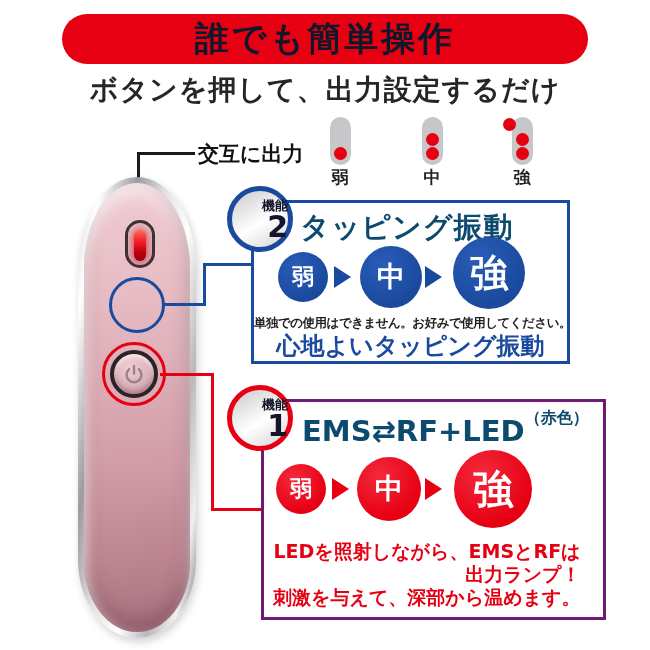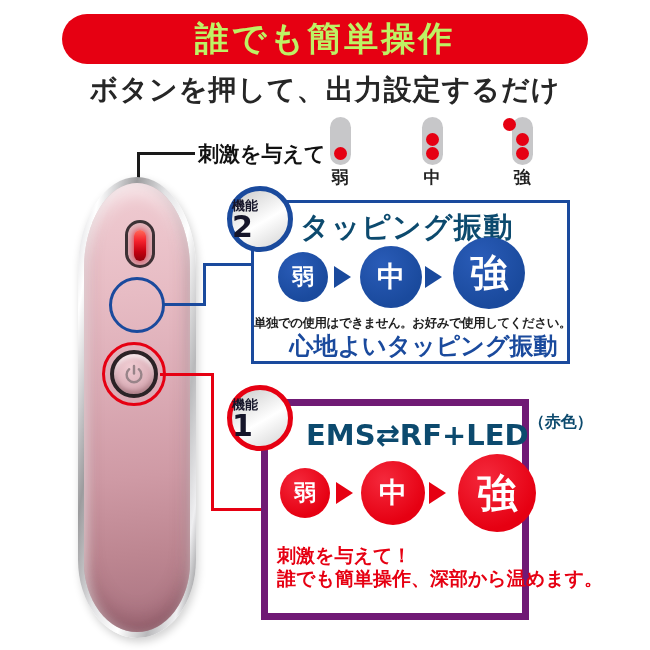--- a/index.html
+++ b/index.html
@@ -3,21 +3,21 @@
 <meta charset="utf-8">
 <style>
   * { margin:0; padding:0; box-sizing:border-box; }
   html,body { background:#fff; }
   body { font-family:"DejaVu Sans","Liberation Sans",sans-serif; }
   .stage { position:relative; width:650px; height:650px; background:#ffffff; overflow:hidden; }
 
   
   .banner { position:absolute; left:62px; top:14px; width:526px; height:50px;
     background:#e60012; border-radius:25px; display:flex; align-items:center; justify-content:center;
-    color:#bef264; font-size:34px; font-weight:800; letter-spacing:3px; }
+    color:#0f172a; font-size:34px; font-weight:800; letter-spacing:3px; }
   .subtitle { position:absolute; left:0; top:71px; width:650px; text-align:center;
     color:#262626; font-size:28px; font-weight:800; letter-spacing:1px; }
 
   
   .lamp-label { position:absolute; left:198px; top:140px; font-size:21px; font-weight:800; color:#111; }
   .line { position:absolute; background:#1a1a1a; }
   .lamp { position:absolute; top:117px; width:48px; height:70px; }
   .lamp .capsule { position:absolute; left:14px; top:0; width:21px; height:48px;
     border-radius:11px; background:#c7c7c9; }
   .lamp .dot { position:absolute; width:13px; height:13px; border-radius:50%; background:#e60012; }
@@ -59,24 +59,24 @@
   .ring.power { left:102px; top:342px; width:64px; height:64px; border:3px solid #e60012; }
 
   
   .conn { position:absolute; }
   .conn.blue { background:#1a4a9d; }
   .conn.red  { background:#e60012; }
 
   
   .fbox { position:absolute; background:#fff; }
   .fbox.blue { left:251px; top:200px; width:319px; height:164px; border:3px solid #1a4a9d; }
-  .fbox.red  { left:261px; top:399px; width:268px; height:221px; border:7px solid #701a75; }
+  .fbox.red  { left:261px; top:399px; width:345px; height:221px; border:3px solid #701a75;text-align:right; }
 
   .badge { position:absolute; width:66px; height:66px; border-radius:50%;
-    display:flex; flex-direction:column; align-items:flex-start; justify-content:center;
+    display:flex; flex-direction:column; align-items:flex-end; justify-content:center;
     background:linear-gradient(150deg,#c9c9c9 0%,#ffffff 55%,#d4d4d4 100%); z-index:5; }
   .badge.b2 { left:227px; top:186px; border:5px solid #1a4a9d; }
   .badge.b1 { left:227px; top:385px; border:5px solid #e60012; }
   .badge .w { font-size:13px; font-weight:800; color:#15152a; line-height:1; margin-top:2px; }
   .badge .n { font-size:30px; font-weight:800; color:#15152a; line-height:1; }
 
   .fbox .ttl { position:absolute; left:46px; top:5px; font-size:29px; font-weight:800;
     color:#0c4a6e; letter-spacing:1px; white-space:nowrap; }
   .fbox.red .ttl { left:38px; top:6px; display:flex; align-items:flex-end; letter-spacing:0; }
   .fbox.red .ttl .suffix { font-size:16px; font-weight:800; margin-bottom:19px; }
@@ -91,42 +91,42 @@
 
   
   .fbox.blue .c1 { left:24px;  top:49px;  width:50px; height:50px; font-size:22px; }
   .fbox.blue .c2 { left:106px; top:43px;  width:62px; height:62px; font-size:28px; }
   .fbox.blue .c3 { left:199px; top:34px;  width:72px; height:72px; font-size:38px; }
   .fbox.blue .a1 { left:80px;  top:63px; }
   .fbox.blue .a2 { left:171px; top:63px; }
   .fbox.blue .note { position:absolute; left:0; top:112px; width:100%; text-align:left;
     font-size:12.5px; font-weight:700; color:#1f1f1f; letter-spacing:-0.5px; white-space:nowrap; }
   .fbox.blue .hl { position:absolute; left:0; top:127px; width:100%; text-align:center;
-    font-size:24px; font-weight:800; color:#1a4a9d; white-space:nowrap;margin-left:13px; }
+    font-size:24px; font-weight:800; color:#1a4a9d; white-space:nowrap; }
 
   
   .fbox.red .c1 { left:12px;  top:62px; width:50px; height:50px; font-size:22px; }
   .fbox.red .c2 { left:93px;  top:55px; width:64px; height:64px; font-size:28px; }
   .fbox.red .c3 { left:190px; top:48px; width:78px; height:78px; font-size:40px; }
   .fbox.red .a1 { left:68px;  top:76px; }
   .fbox.red .a2 { left:161px; top:76px; }
   .fbox.red .desc { position:absolute; left:9px; top:138px; font-size:19px; font-weight:700;
     color:#e60012; line-height:1.22; white-space:nowrap; }
 </style>
 </head>
 <body>
 
 <div class="stage">
 
   <div class="banner">
     <span>誰でも簡単操作</span>
   </div>
   <div class="subtitle">ボタンを押して、出力設定するだけ</div>
 
-  <div class="lamp-label">刺激を与えて</div>
+  <div class="lamp-label">交互に出力</div>
   <div class="line" style="left:137px; top:152px; width:58px; height:2.5px;"></div>
   <div class="line" style="left:137px; top:152px; width:2.5px; height:70px;"></div>
 
   <div class="lamp" style="left:316px;">
     <div class="capsule"></div>
     <div class="dots">
         <div class="dot p0"></div>
       </div>
     <div class="lv">弱</div>
   </div>
@@ -201,22 +201,23 @@
       </div>
     <div class="tri red a1"></div>
     <div class="lvc red c2">
         <span>中</span>
       </div>
     <div class="tri red a2"></div>
     <div class="lvc red c3">
         <span>強</span>
       </div>
     <div class="desc">
-      <div>刺激を与えて！</div>
-      <div>誰でも簡単操作、深部から温めます。</div>
+      <div>LEDを照射しながら、EMSとRFは</div>
+      <div>出力ランプ！</div>
+      <div>刺激を与えて、深部から温めます。</div>
     </div>
   </div>
   <div class="badge b1">
     <span class="w">機能</span>
     <span class="n">1</span>
   </div>
 
 </div>
 
 </body></html>

